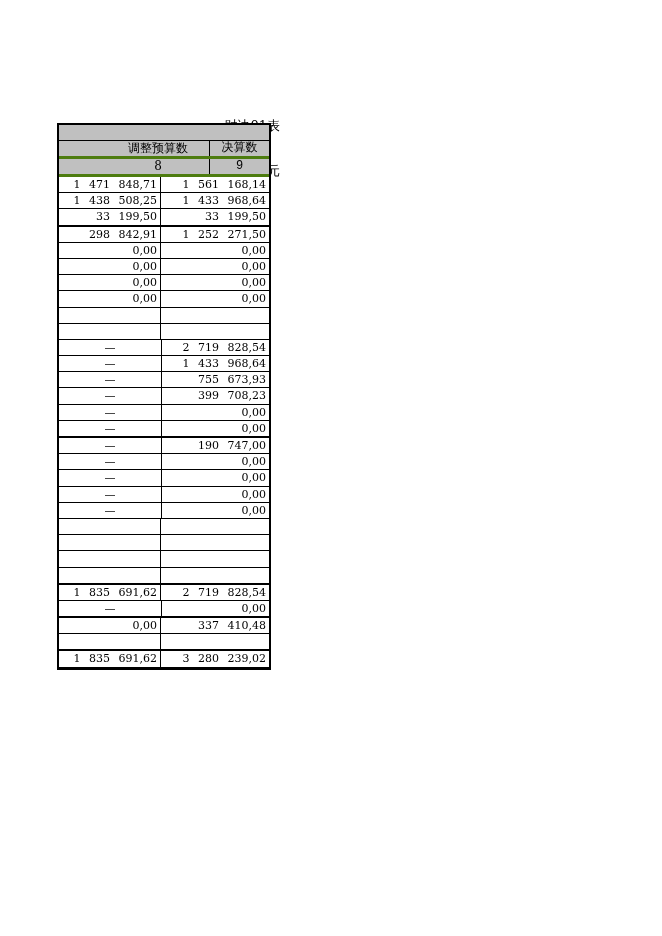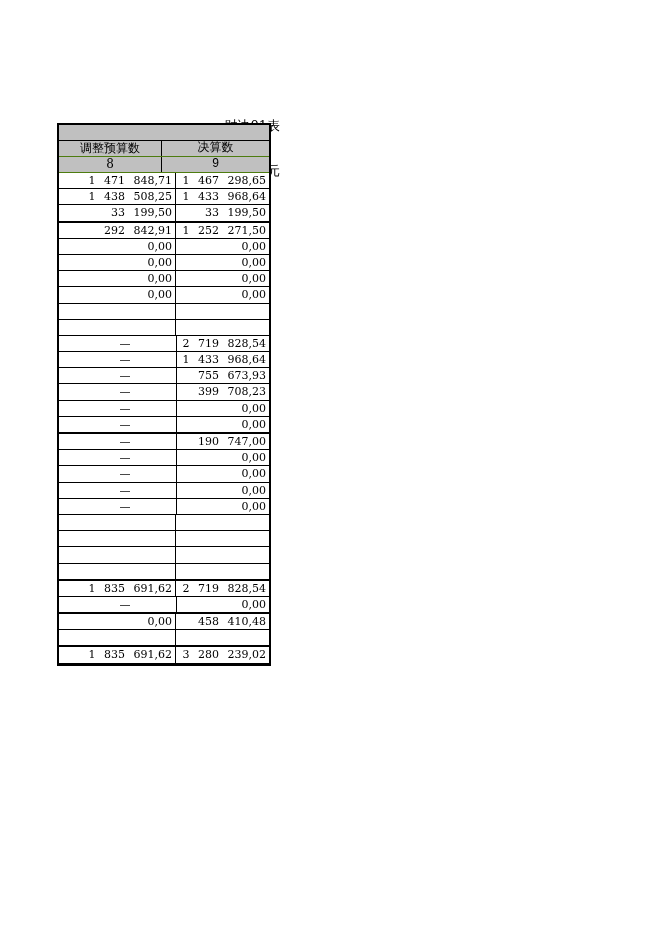--- a/index.html
+++ b/index.html
@@ -32,31 +32,32 @@
     background: #fff;
   }
   .band {
     height: 15px;
     background: var(--header-fill, #c0c0c0);
     border-bottom: 1px solid #000;
   }
   .hrow {
     display: flex;
     background: var(--header-fill, #c0c0c0);
-    border-bottom: 1px solid #4d7c0f;
+    border-bottom: 3px solid #4d7c0f;
+    padding-left: 48px;
   }
   .hcell {
     height: 15px;
     line-height: 15px;
     text-align: center;
     font-size: 12px;
   }
   .c8 { width: 102px; border-right: 1px solid #000; }
   .c9 { flex: 1; font-family: Liberation Mono, monospace; }
-  .trow { display: flex; border-top: 1px solid #000; padding-left: 15px; }
+  .trow { display: flex; border-top: 1px solid #000; }
   .trow:first-child { border-top: 0; }
   .trow.thick { border-top-width: 2px; }
   .tcell {
     height: 15.2px;
     line-height: 15.2px;
     font-size: 11px;
     overflow: hidden;
   }
   .c8val { width: 102px; border-right: 1px solid #000; }
   .c9val { flex: 1; }
@@ -82,32 +83,32 @@
     </div>
 
     <div class="hrow">
       <div class="hcell c8">8</div>
       <div class="hcell c9">9</div>
     </div>
 
     <div id="tbody">
         <div class="trow">
           <div class="tcell c8val num">1 471 848,71</div>
-          <div class="tcell c9val num">1 467 298,65</div>
+          <div class="tcell c9val num">1 561 168,14</div>
         </div>
         <div class="trow">
           <div class="tcell c8val num">1 438 508,25</div>
           <div class="tcell c9val num">1 433 968,64</div>
         </div>
         <div class="trow">
           <div class="tcell c8val num">33 199,50</div>
           <div class="tcell c9val num">33 199,50</div>
         </div>
         <div class="trow thick">
-          <div class="tcell c8val num">292 842,91</div>
+          <div class="tcell c8val num">298 842,91</div>
           <div class="tcell c9val num">1 252 271,50</div>
         </div>
         <div class="trow">
           <div class="tcell c8val num">0,00</div>
           <div class="tcell c9val num">0,00</div>
         </div>
         <div class="trow">
           <div class="tcell c8val num">0,00</div>
           <div class="tcell c9val num">0,00</div>
         </div>
@@ -190,21 +191,21 @@
         <div class="trow thick">
           <div class="tcell c8val num">1 835 691,62</div>
           <div class="tcell c9val num">2 719 828,54</div>
         </div>
         <div class="trow">
           <div class="tcell c8val dash">—</div>
           <div class="tcell c9val num">0,00</div>
         </div>
         <div class="trow thick">
           <div class="tcell c8val num">0,00</div>
-          <div class="tcell c9val num">458 410,48</div>
+          <div class="tcell c9val num">337 410,48</div>
         </div>
         <div class="trow">
           <div class="tcell c8val num"></div>
           <div class="tcell c9val num"></div>
         </div>
         <div class="trow thick">
           <div class="tcell c8val num">1 835 691,62</div>
           <div class="tcell c9val num">3 280 239,02</div>
         </div>
       </div>

